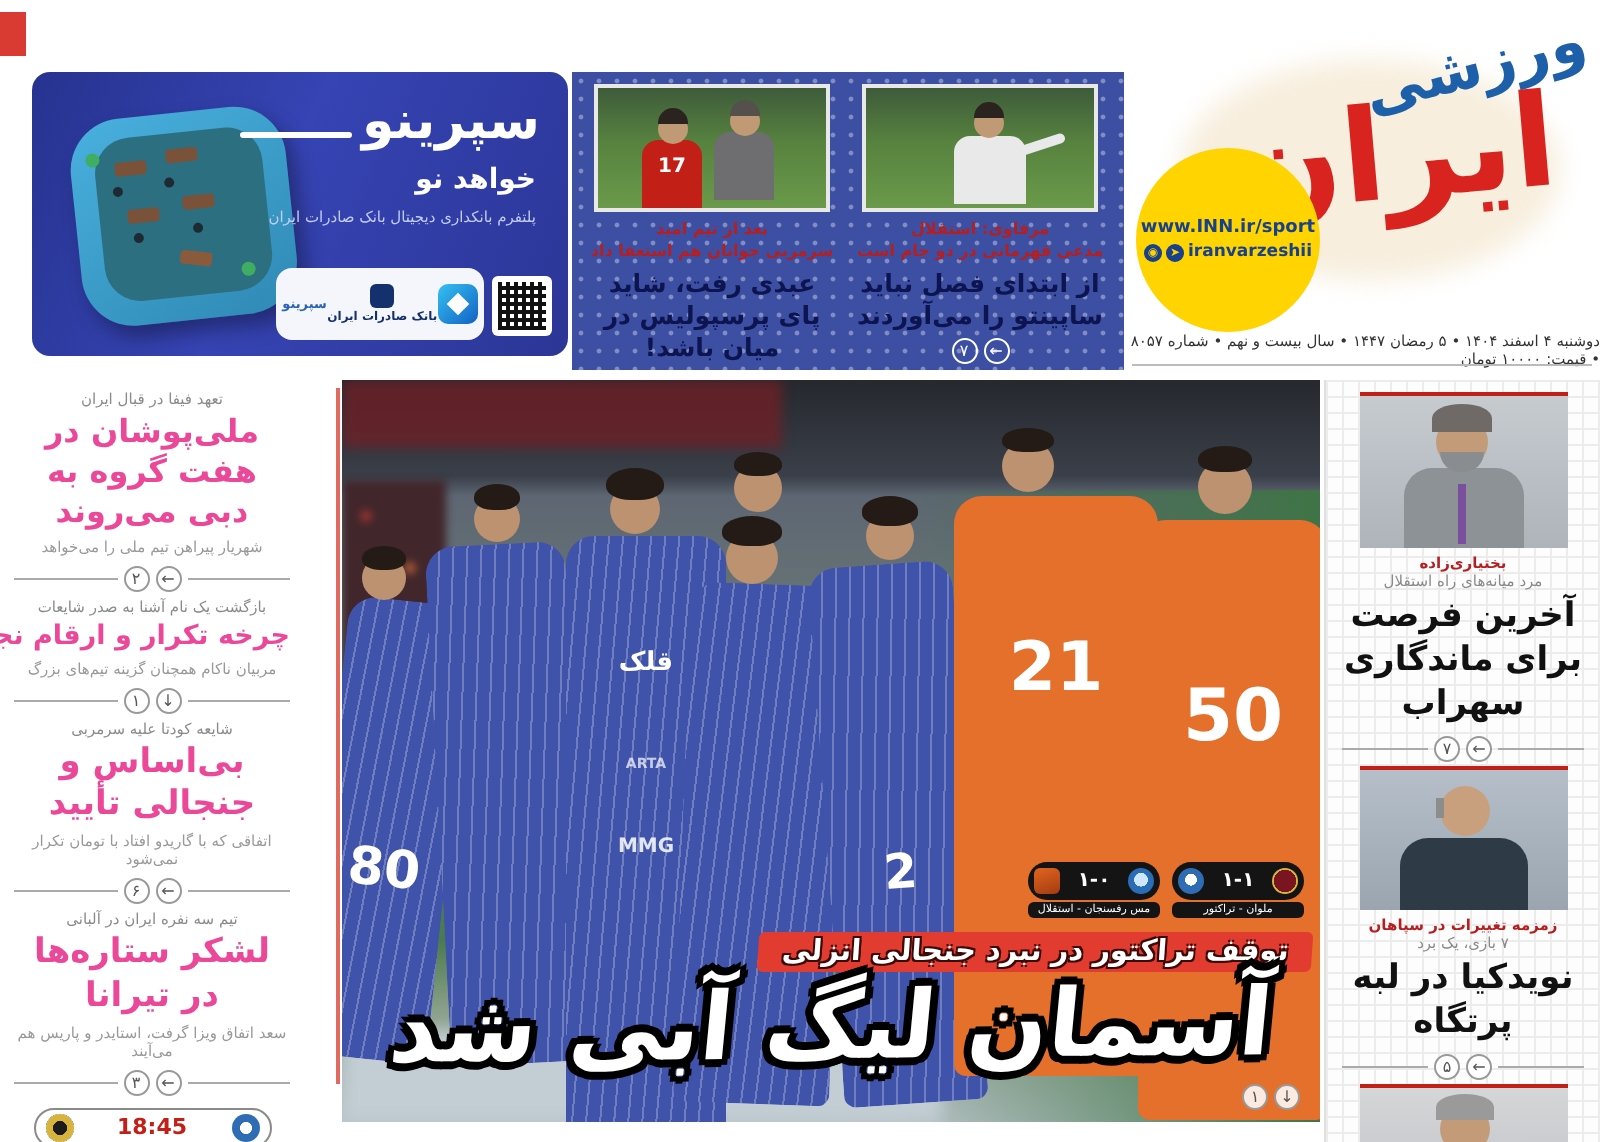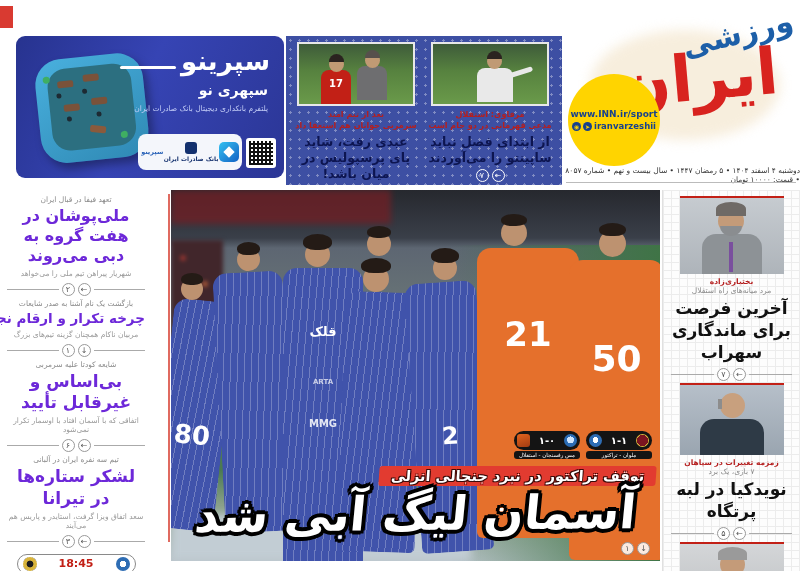--- a/index.html
+++ b/index.html
@@ -64,21 +64,21 @@
   .y-url{color:#17418c;font-size:9px;font-weight:bold;direction:ltr;}
   .y-row{display:flex;align-items:center;gap:2px;direction:ltr;}
   .soc{width:9px;height:9px;border-radius:50%;background:#17418c;color:#ffd400;font-size:6px;line-height:9px;text-align:center;}
   .y-handle{color:#17418c;font-size:8.5px;font-weight:bold;}
   .dateline{position:absolute;left:0;top:166px;width:100%;text-align:right;color:#333;font-size:7.5px;}
   .m-rule{position:absolute;left:4px;top:182px;width:230px;border-top:1px solid #bbb;}
 
   
   .leftcol{position:absolute;left:0;top:190px;width:152px;height:381px;padding:2px 7px;text-align:center;}
   .kick{color:#8a8a8a;font-size:7.5px;margin-top:3px;}
-  .lh{color:#6d28d9;font-weight:bold;line-height:1.25;margin-top:2px;}
+  .lh{color:#ec4899;font-weight:bold;line-height:1.25;margin-top:2px;}
   .lh.big{font-size:16px;} .lh.one{font-size:13.5px;white-space:nowrap;} .lh.huge{font-size:17px;}
   .sub{color:#999;font-size:7.5px;margin-top:3px;}
   .sep{display:flex;align-items:center;gap:3px;margin:5px 0 2px 0;}
   .sep::before,.sep::after{content:"";flex:1;border-top:1px solid #aaa;}
   .gc{width:13px;height:13px;border:1px solid #999;border-radius:50%;color:#555;font-size:8px;
       display:flex;align-items:center;justify-content:center;background:#fff;}
   .badge{display:flex;align-items:center;justify-content:center;margin-top:6px;}
   .badge-pill{display:inline-flex;align-items:center;gap:22px;border:1.5px solid #8a8a8a;border-radius:14px;
       background:#fff;padding:2px 5px;}
   .blogo{width:14px;height:14px;border-radius:50%;}
@@ -162,21 +162,21 @@
       <div class="desk" style="left:58px;top:76px;transform:rotate(12deg);background:#8a5a3c;"></div>
       <div class="chair" style="left:28px;top:40px;"></div>
         <div class="chair" style="left:54px;top:38px;"></div>
       <div class="chair" style="left:36px;top:64px;"></div>
         <div class="chair" style="left:66px;top:62px;"></div>
       <div class="plant" style="left:16px;top:22px;"></div>
         <div class="plant" style="left:88px;top:84px;"></div>
     </div>
     <div class="ad-logo">سپرینو</div>
     <div class="ad-logo-line"></div>
-    <div class="ad-brand">سپهری نو</div>
+    <div class="ad-brand">خواهد نو</div>
     <div class="ad-tag">پلتفرم بانکداری دیجیتال بانک صادرات ایران</div>
     <div class="ad-pill">
       <div class="app-ic"></div>
       <div class="bank">
         <div class="bank-mark"></div>
         <div class="bank-name">بانک صادرات ایران</div>
       </div>
       <div class="ad-small-logo">سپرینو</div>
     </div>
     <div class="qr">
@@ -261,22 +261,22 @@
       <div class="lh one">چرخه تکرار و ارقام نجومی</div>
       <div class="sub">مربیان ناکام همچنان گزینه تیم‌های بزرگ</div>
       <div class="sep">
         <span class="gc">↓</span>
         <span class="gc">۱</span>
       </div>
     </div>
 
     <div>
       <div class="kick">شایعه کودتا علیه سرمربی</div>
-      <div class="lh huge">بی‌اساس و غیرقابل تأیید</div>
-      <div class="sub">اتفاقی که با آسمان افتاد با اوسمار تکرار نمی‌شود</div>
+      <div class="lh huge">بی‌اساس و جنجالی تأیید</div>
+      <div class="sub">اتفاقی که با گاریدو افتاد با تومان تکرار نمی‌شود</div>
       <div class="sep">
         <span class="gc">←</span>
         <span class="gc">۶</span>
       </div>
     </div>
 
     <div>
       <div class="kick">تیم سه نفره ایران در آلبانی</div>
       <div class="lh huge">لشکر ستاره‌ها در تیرانا</div>
       <div class="sub">سعد اتفاق ویزا گرفت، استایدر و پاریس هم می‌آیند</div>

